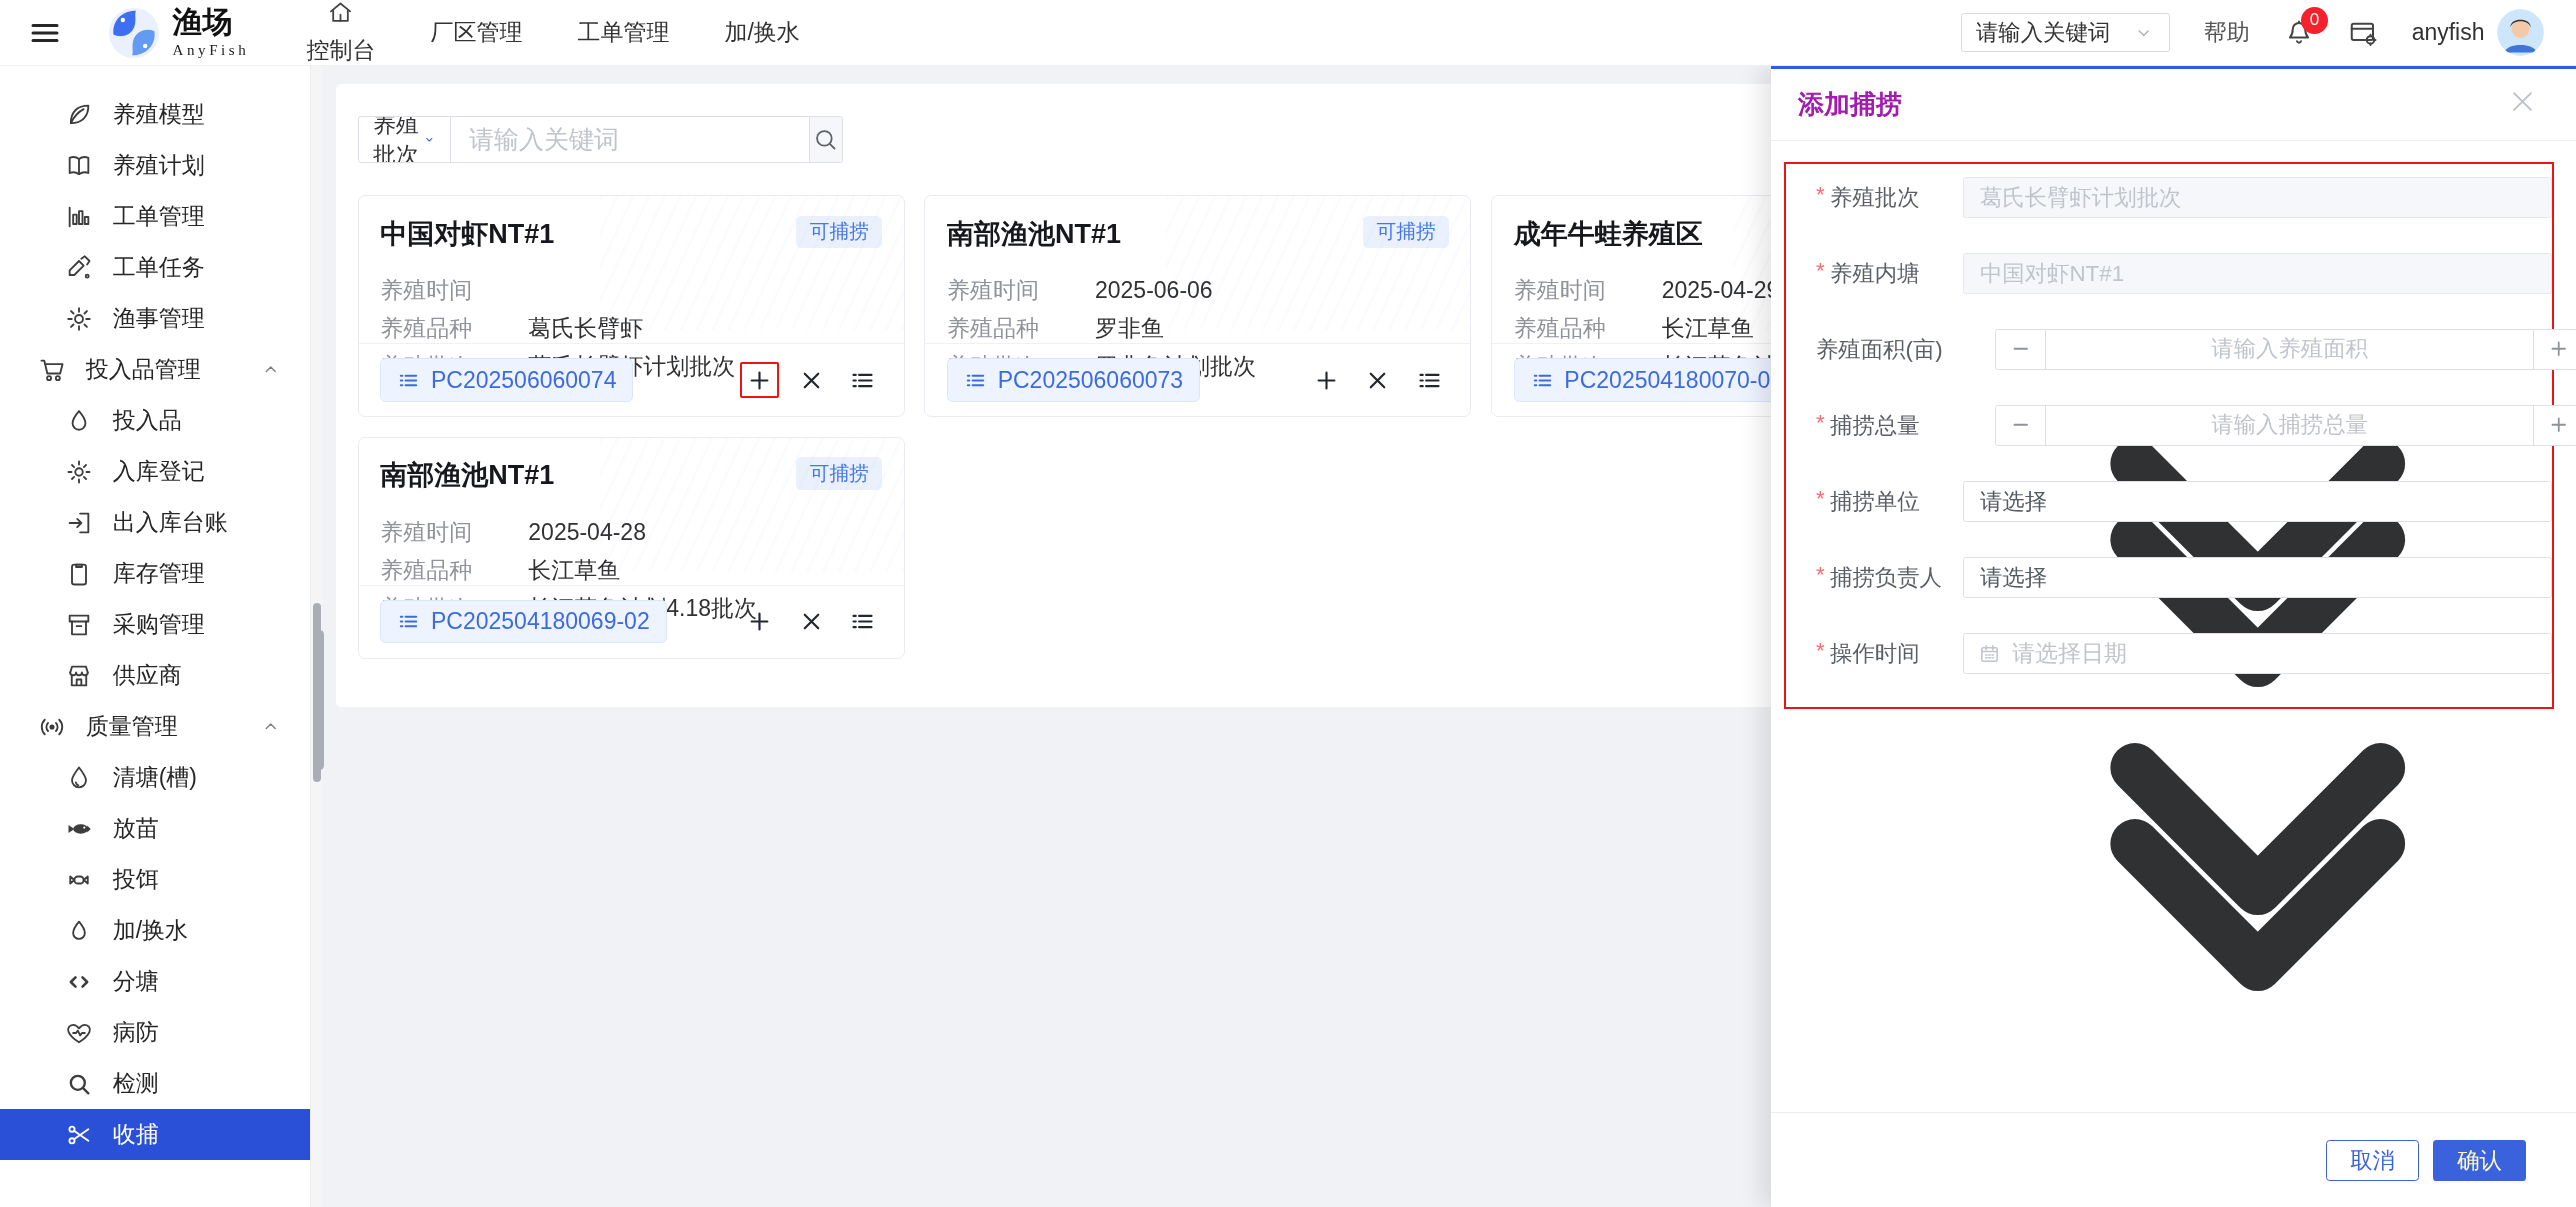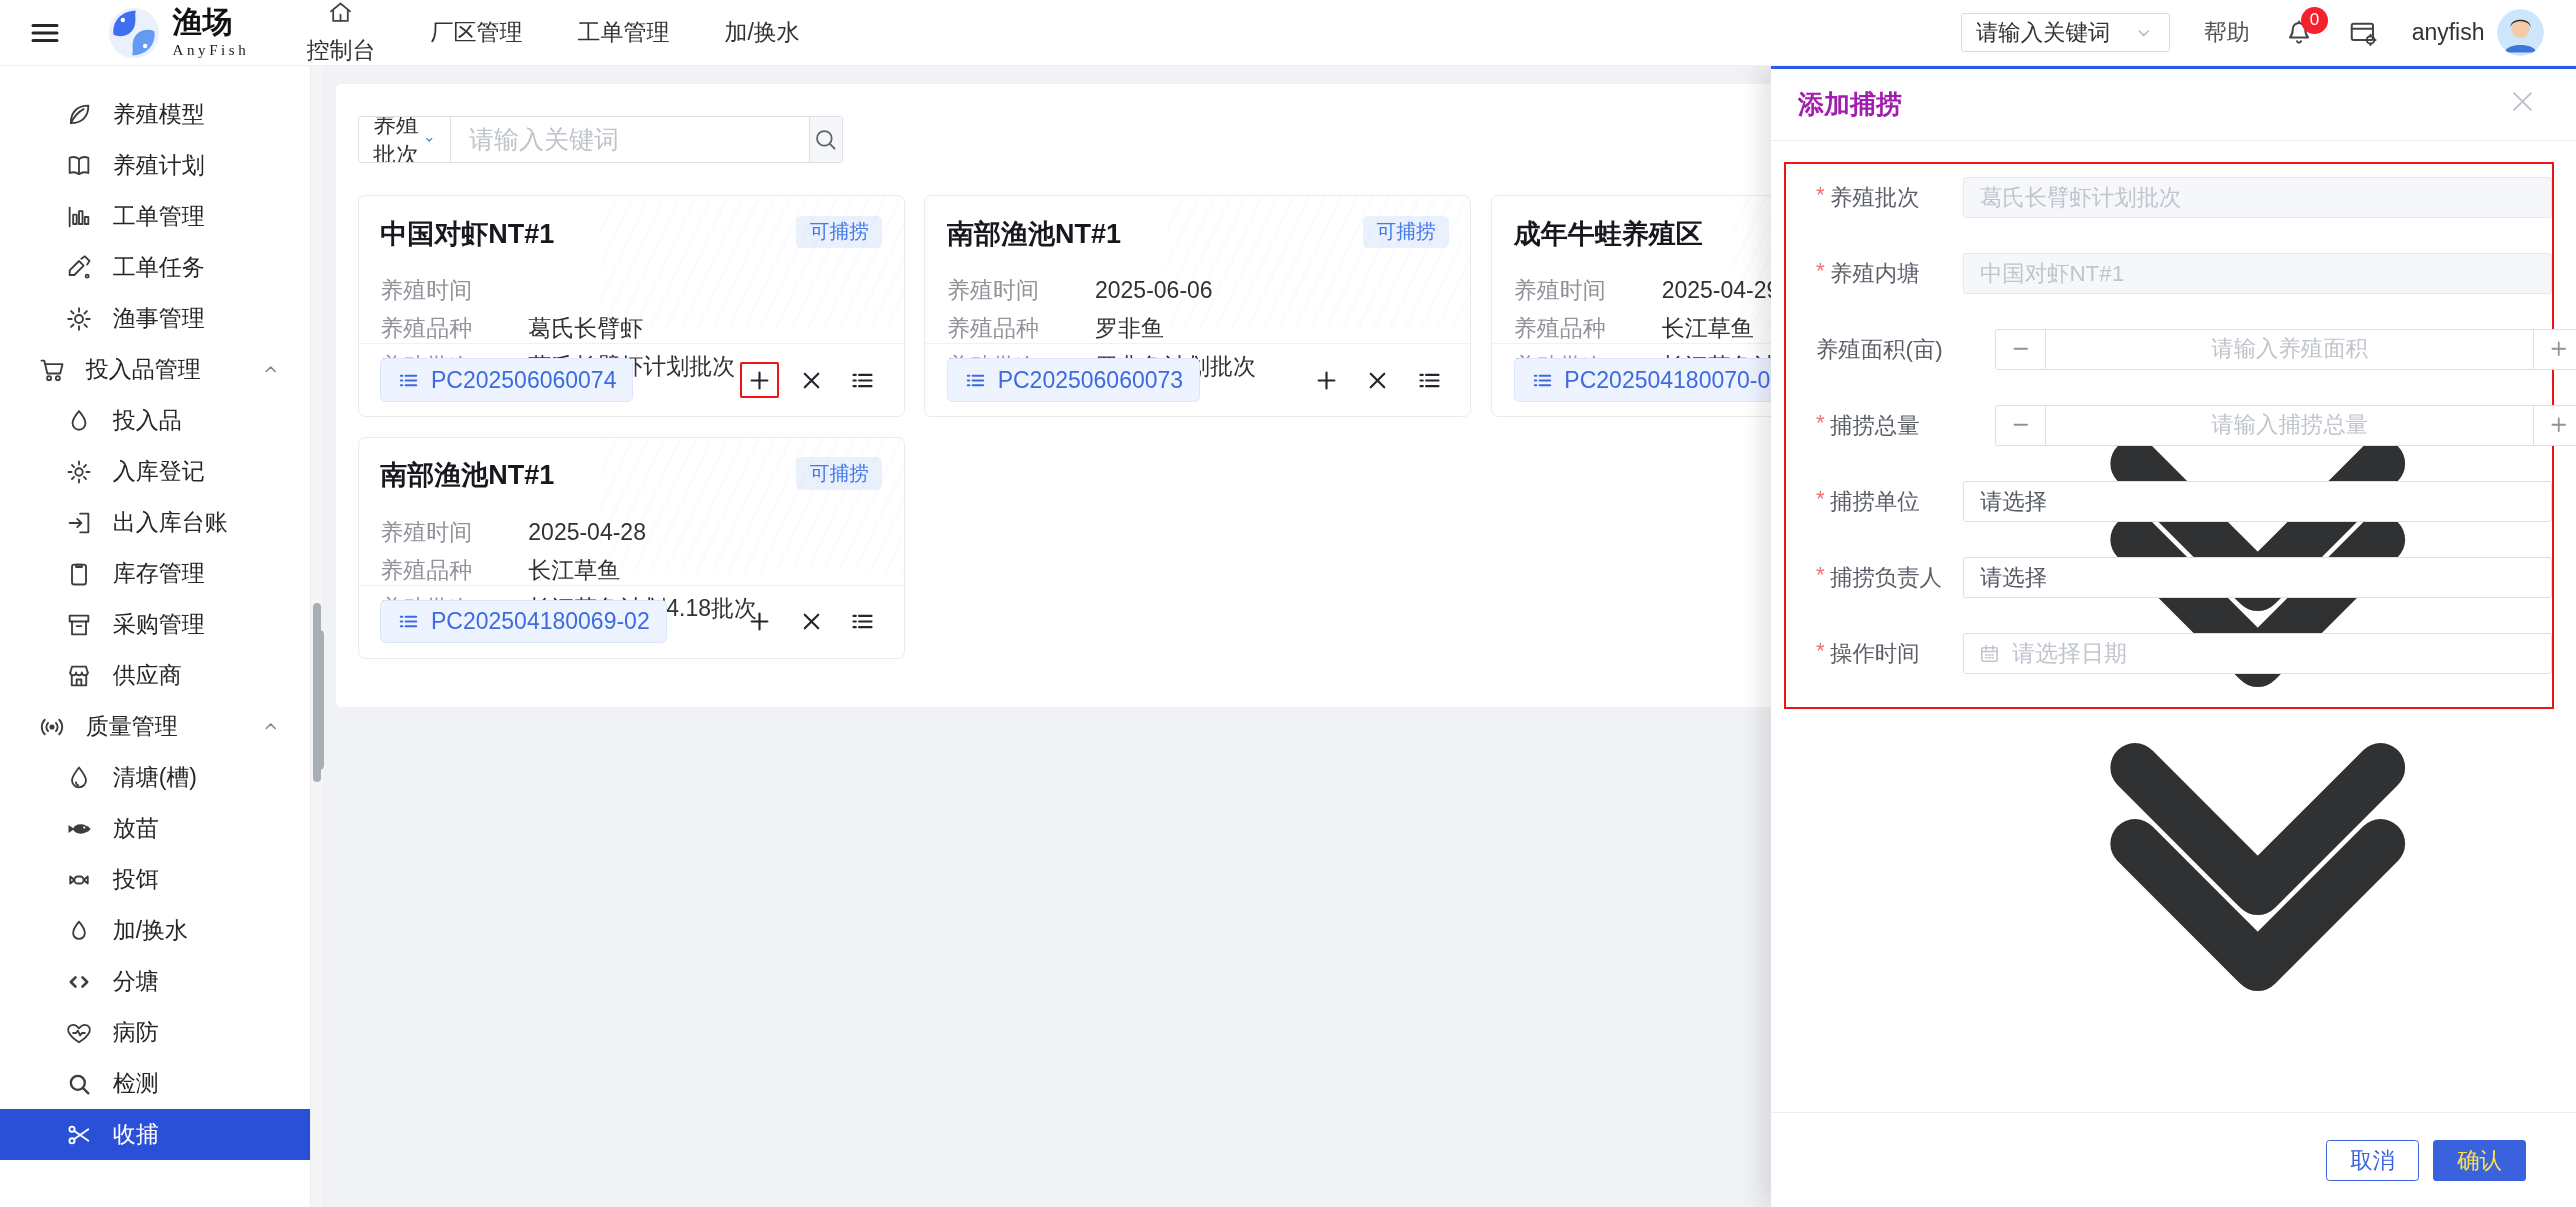--- a/index.html
+++ b/index.html
@@ -126,21 +126,21 @@
 
   .date-ctrl { width:100%; height:100%; border:0.9px solid #dcdfe6; border-radius:2.7px; background:#fff;
     display:flex; align-items:center; padding:0 14.3px; gap:10.7px; color:#c0c4cc; cursor:pointer; }
   .date-ctrl .ic { width:23px; height:23px; color:#c0c4cc; }
 
   .drawer-foot { position:absolute; left:0; right:0; bottom:0; height:95px; border-top:0.9px solid #ededf0;
     display:flex; align-items:center; justify-content:flex-end; padding:0 50px; gap:14.3px; }
   .btn { height:41px; border-radius:3.6px; font-size:22.4px; padding:0 23px; display:flex; align-items:center;
     justify-content:center; cursor:pointer; border:0.9px solid transparent; font-family:inherit; }
   .btn-cancel { background:#fff; border-color:#3a62dd; color:#3a62dd; }
-  .btn-confirm { background:#3a62dd; color:#fde047; }
+  .btn-confirm { background:#3a62dd; color:#fef9c3; }
 </style>
 </head>
 <body>
 
 <div class="navbar">
   <div class="hamburger">
     <svg class="ic" viewBox="0 0 24 24" style="width:36px;height:36px;stroke-width:2">
         <path d="M4 7h16M4 12h16M4 17h16"></path>
       </svg>
   </div>

